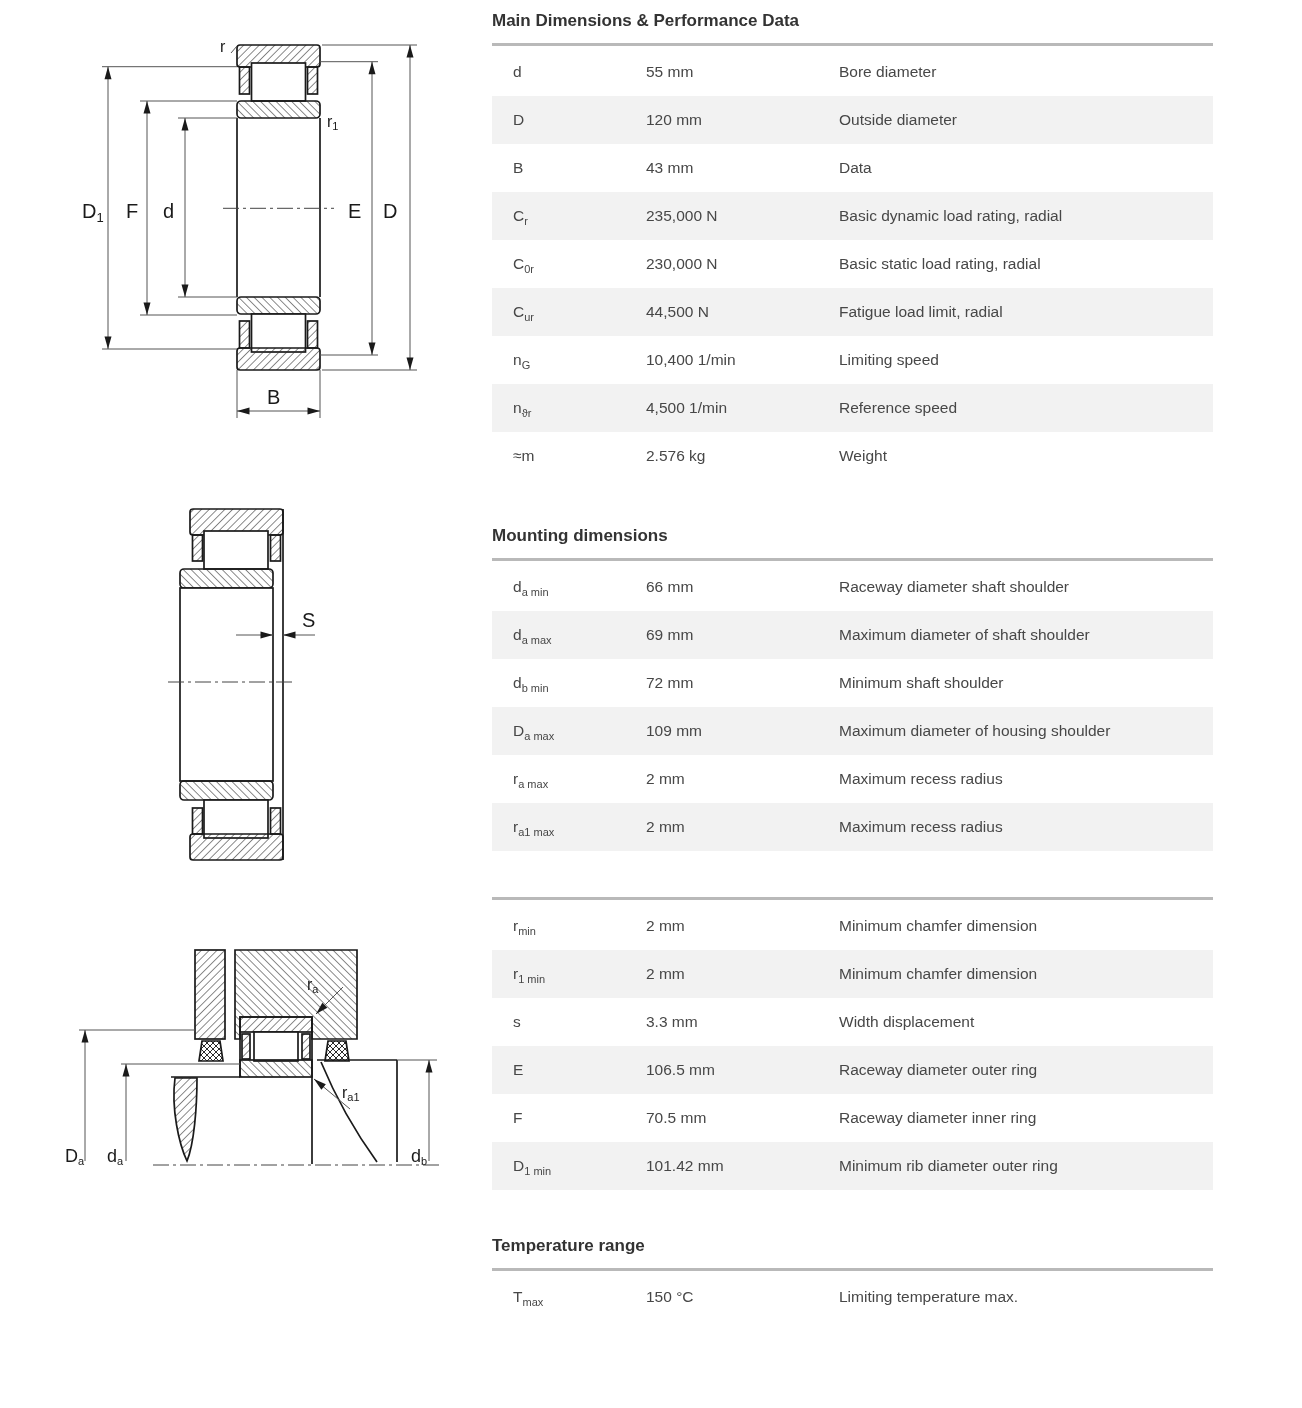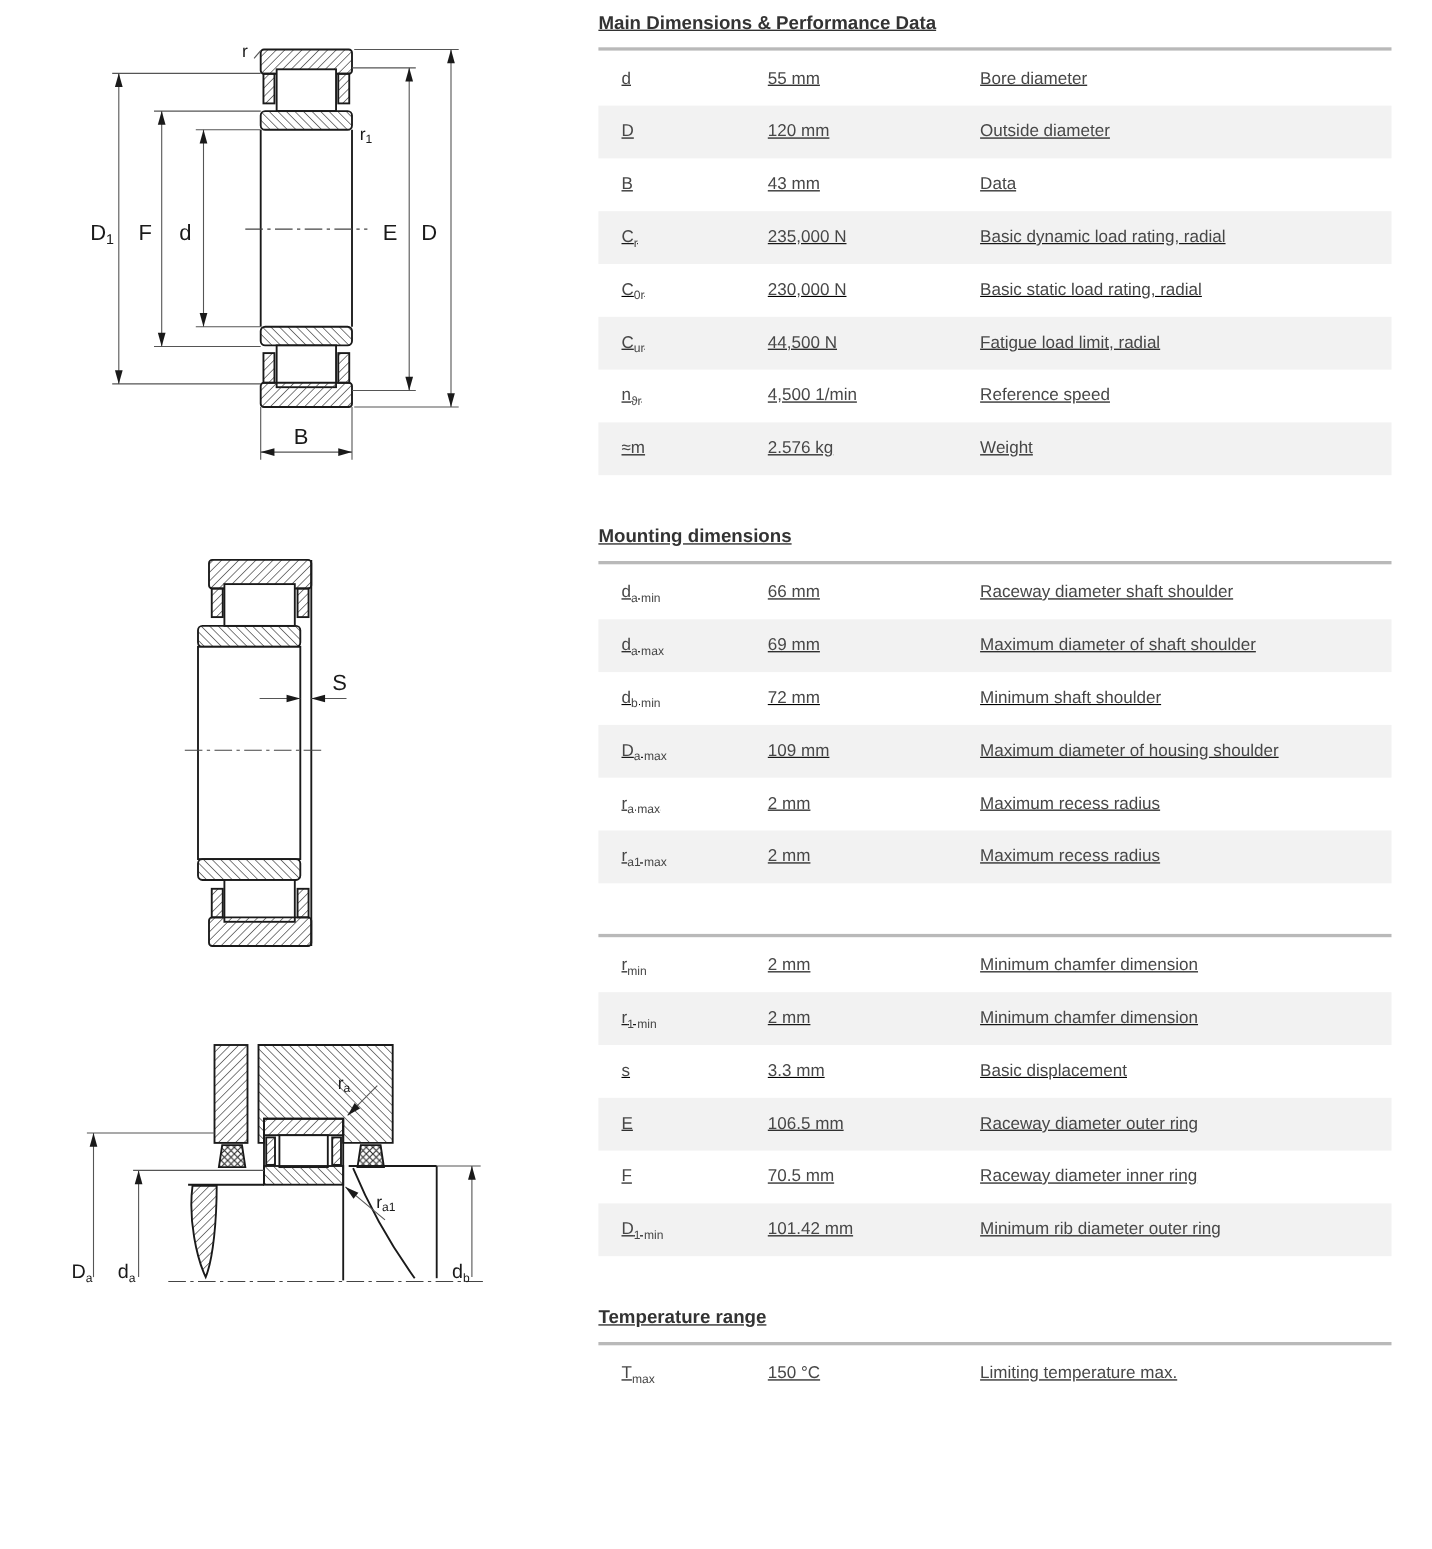--- a/index.html
+++ b/index.html
@@ -1,19 +1,19 @@
 <!DOCTYPE html>
 <html><head>
 <meta charset="utf-8">
 <style>
   html,body{margin:0;padding:0;background:#ffffff;}
   .page{position:relative;width:1302px;height:1408px;background:#fff;overflow:hidden;
         font-family:"Liberation Sans","DejaVu Sans",sans-serif;}
   
-  .tables{position:absolute;left:544px;top:11px;width:721px;text-decoration:underline;}
+  .tables{position:absolute;left:492px;top:11px;width:721px;}
   .tsection{margin-bottom:46px;}
   .tsection:last-child{margin-bottom:0;}
   .tsection h2{font-size:17px;line-height:20px;font-weight:700;color:#333333;margin:0 0 12px 0;}
   .rule{height:3px;background:#b9b9b9;margin:0 0 2px 0;}
   .rows{width:100%;}
   .row{display:flex;align-items:center;height:48px;font-size:15.5px;color:#474747;}
   .row:nth-child(even){background:#f2f2f2;}
   .cell{white-space:nowrap;}
   .cell.sym{width:133px;padding-left:21px;}
   .cell.val{width:193px;}
@@ -221,20 +221,25 @@
             <div class="cell sym"><span>C</span><sub>0r</sub></div>
             <div class="cell val">230,000 N</div>
             <div class="cell desc">Basic static load rating, radial</div>
           </div>
           <div class="row">
             <div class="cell sym"><span>C</span><sub>ur</sub></div>
             <div class="cell val">44,500 N</div>
             <div class="cell desc">Fatigue load limit, radial</div>
           </div>
           <div class="row">
+            <div class="cell sym"><span>n</span><sub>G</sub></div>
+            <div class="cell val">10,400 1/min</div>
+            <div class="cell desc">Limiting speed</div>
+          </div>
+          <div class="row">
             <div class="cell sym"><span>n</span><sub>ϑr</sub></div>
             <div class="cell val">4,500 1/min</div>
             <div class="cell desc">Reference speed</div>
           </div>
           <div class="row">
             <div class="cell sym"><span>≈m</span></div>
             <div class="cell val">2.576 kg</div>
             <div class="cell desc">Weight</div>
           </div>
         </div>
@@ -286,21 +291,21 @@
             <div class="cell desc">Minimum chamfer dimension</div>
           </div>
           <div class="row">
             <div class="cell sym"><span>r</span><sub>1 min</sub></div>
             <div class="cell val">2 mm</div>
             <div class="cell desc">Minimum chamfer dimension</div>
           </div>
           <div class="row">
             <div class="cell sym"><span>s</span></div>
             <div class="cell val">3.3 mm</div>
-            <div class="cell desc">Basic displacement</div>
+            <div class="cell desc">Width displacement</div>
           </div>
           <div class="row">
             <div class="cell sym"><span>E</span></div>
             <div class="cell val">106.5 mm</div>
             <div class="cell desc">Raceway diameter outer ring</div>
           </div>
           <div class="row">
             <div class="cell sym"><span>F</span></div>
             <div class="cell val">70.5 mm</div>
             <div class="cell desc">Raceway diameter inner ring</div>

